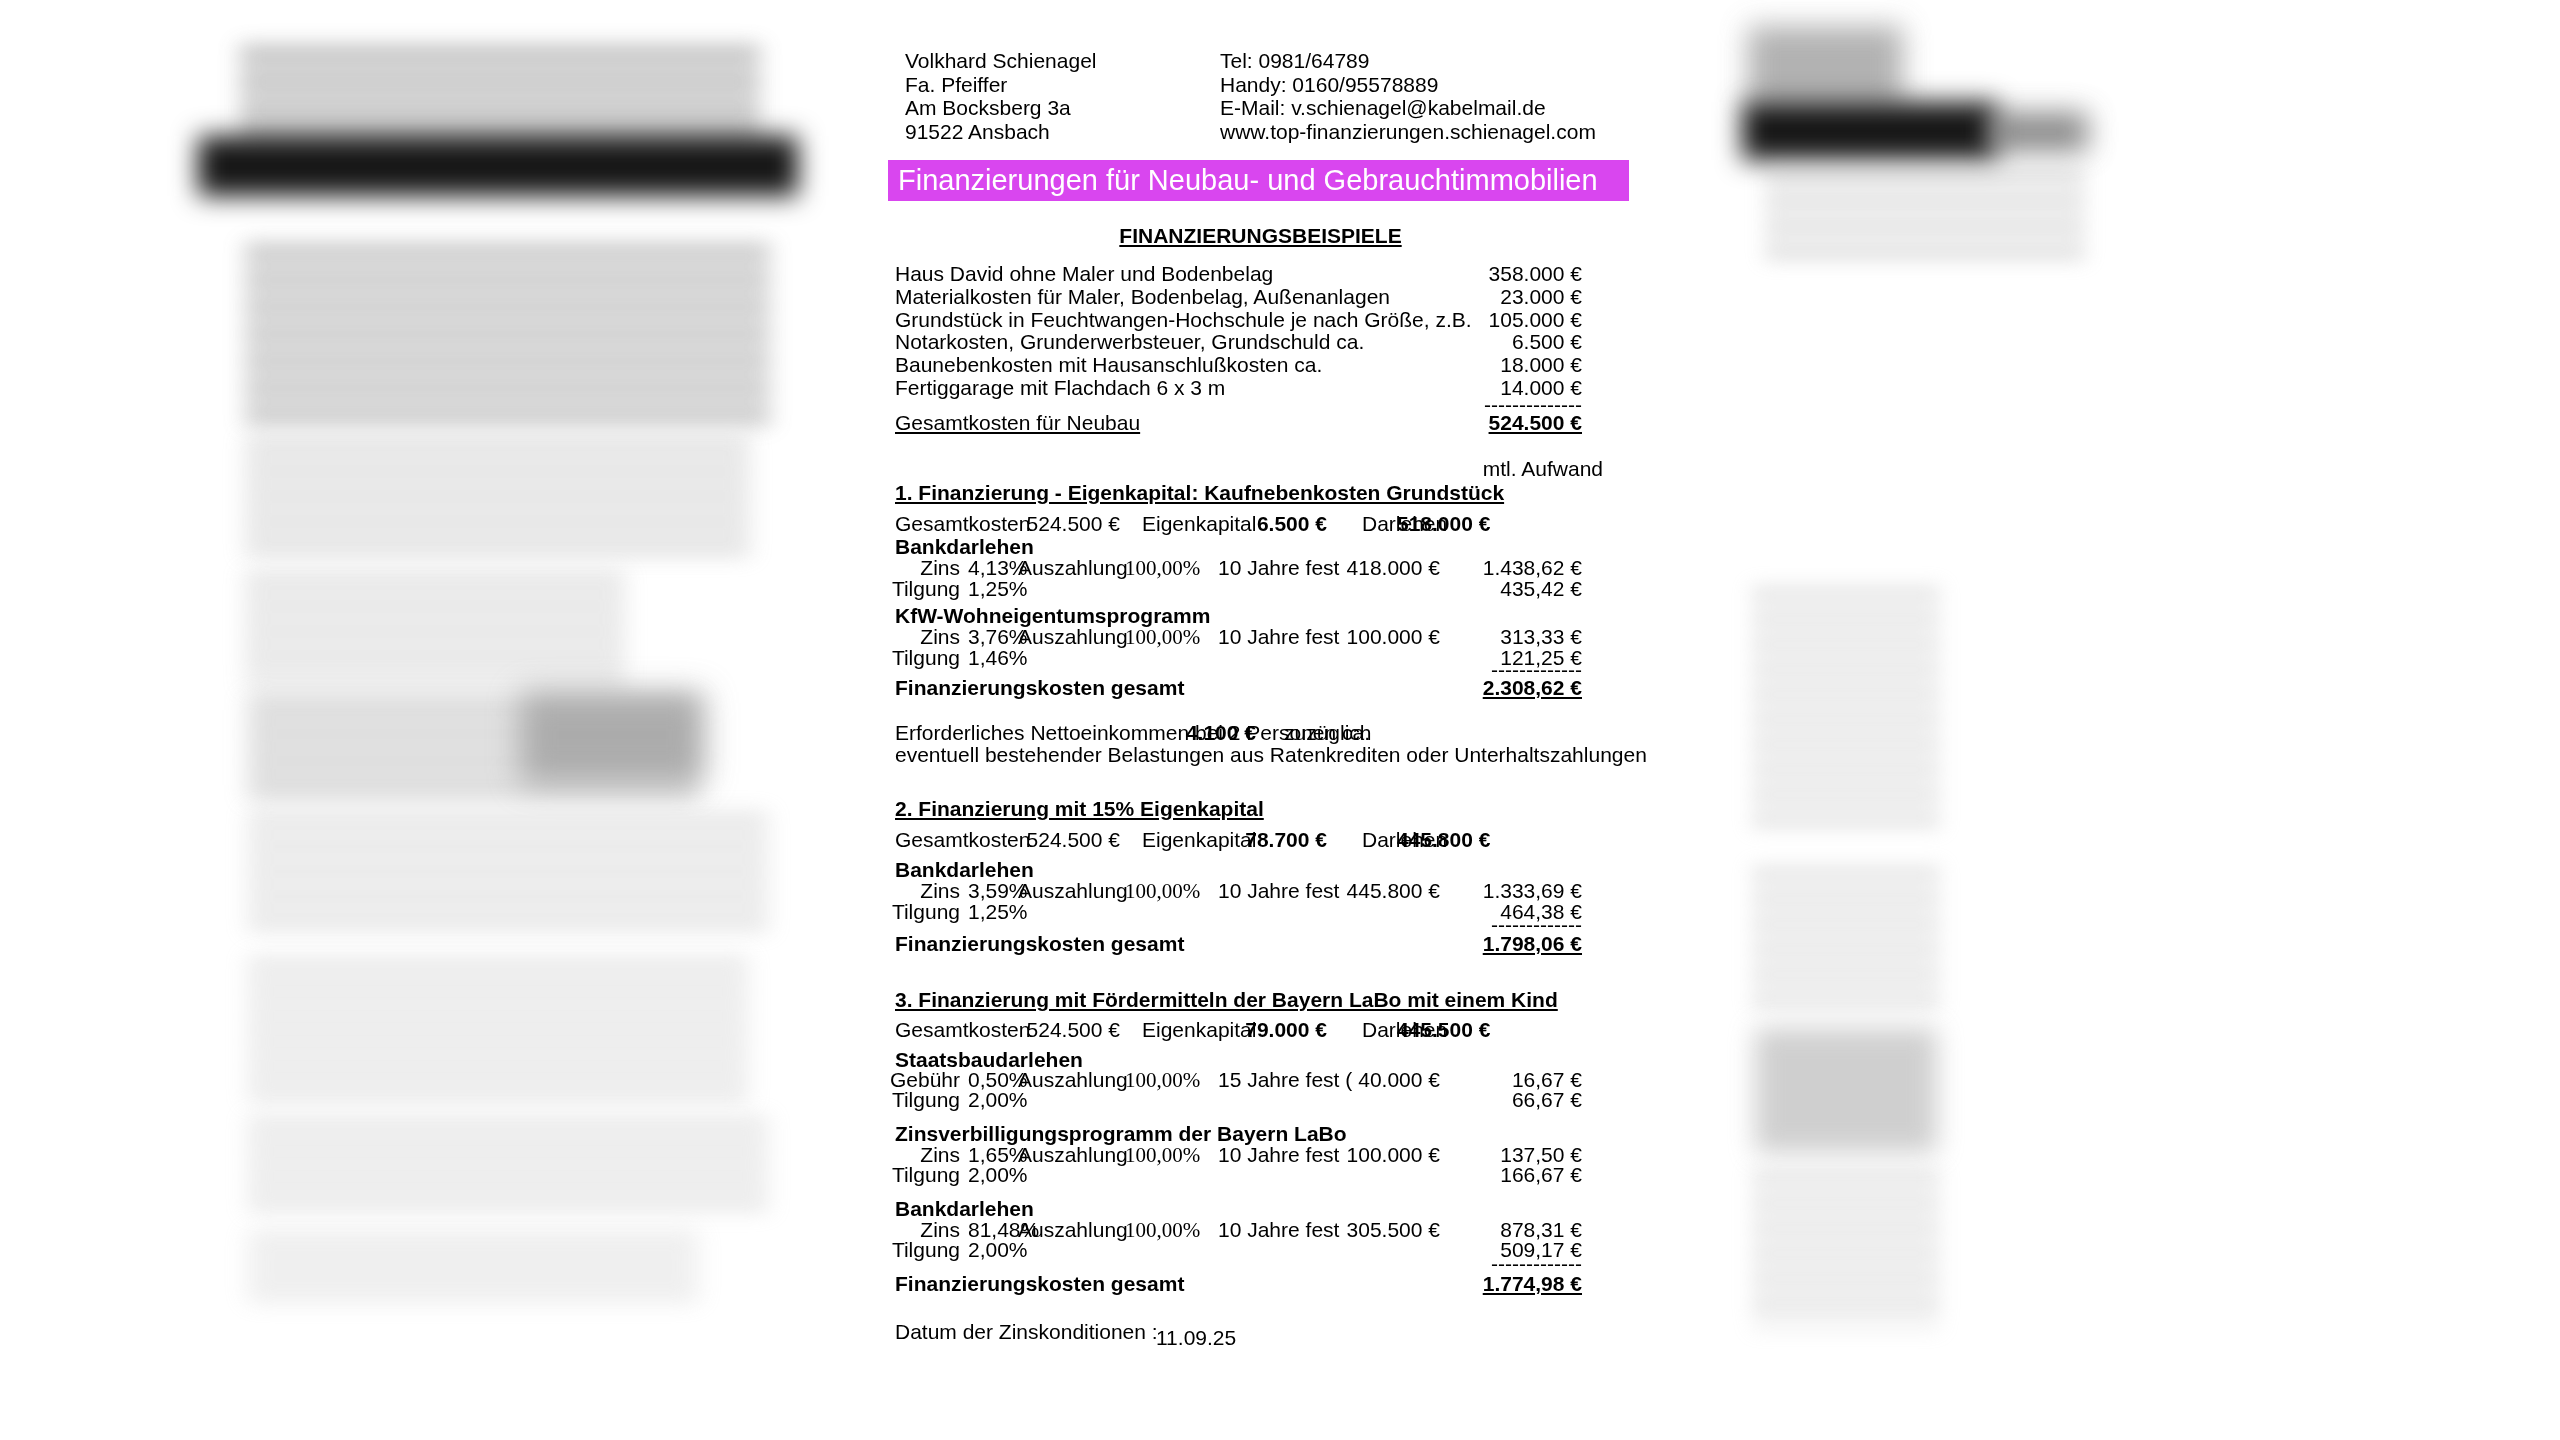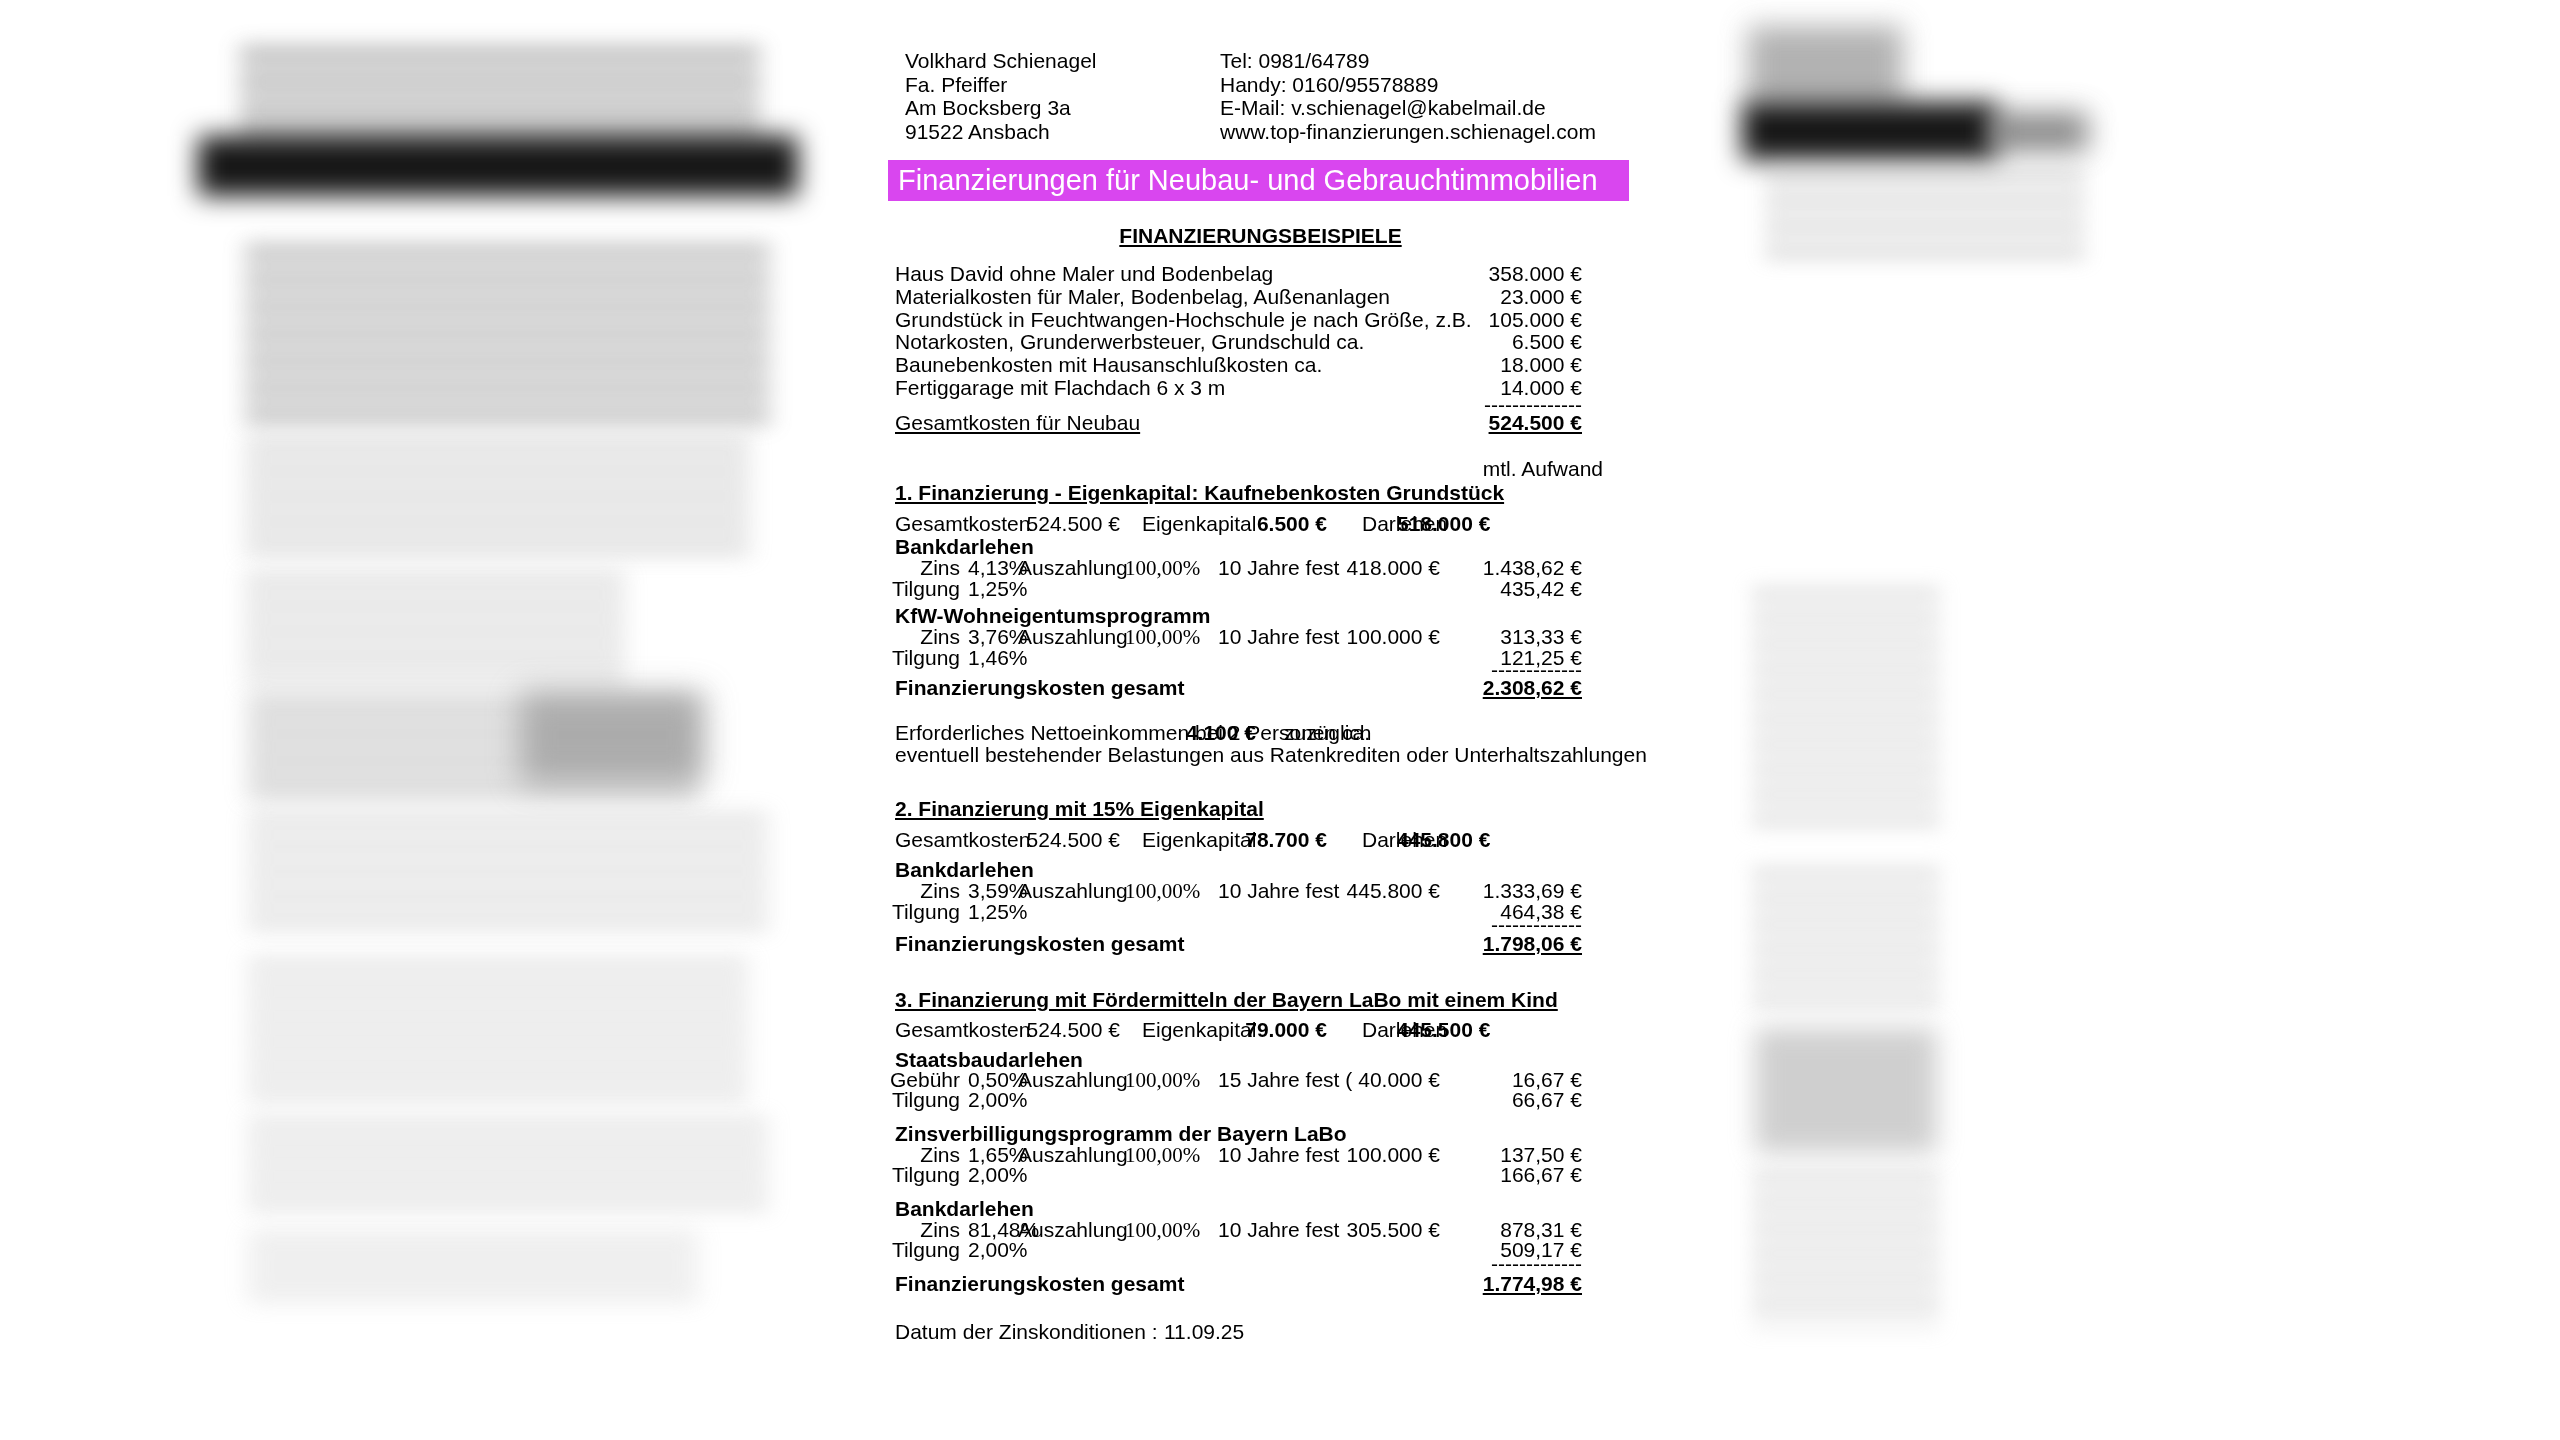--- a/index.html
+++ b/index.html
@@ -44,21 +44,21 @@
   .mtl{right:30px;width:210px;text-align:right;}
   .name{left:7px;font-weight:700;}
   .head{left:7px;font-weight:700;text-decoration:underline;}
   .tl{left:7px;font-weight:700;}
   .u{text-decoration:underline;}
   .b{font-weight:700;}
   .n1{left:7px;}
   .n2{left:278px;width:90px;text-align:right;font-weight:700;}
   .n3{left:396px;}
   .dl{left:7px;}
-  .dv{left:276px;}
+  .dv{left:268px;margin-top:6px;}
 </style>
 </head>
 <body>
 
 <div>
   <div class="bl bl-lines" style="left:240px;top:48px;width:520px;height:100px;filter:blur(11px);opacity:.8;"></div>
   <div class="bl bl-bar" style="left:198px;top:136px;width:600px;height:60px;filter:blur(13px);"></div>
   <div class="bl bl-lines" style="left:245px;top:246px;width:525px;height:180px;filter:blur(11px);opacity:.7;"></div>
   <div class="bl bl-lines-light" style="left:245px;top:440px;width:505px;height:120px;filter:blur(11px);opacity:.65;"></div>
   <div class="bl bl-lines-light" style="left:245px;top:575px;width:380px;height:110px;filter:blur(11px);opacity:.6;"></div>

